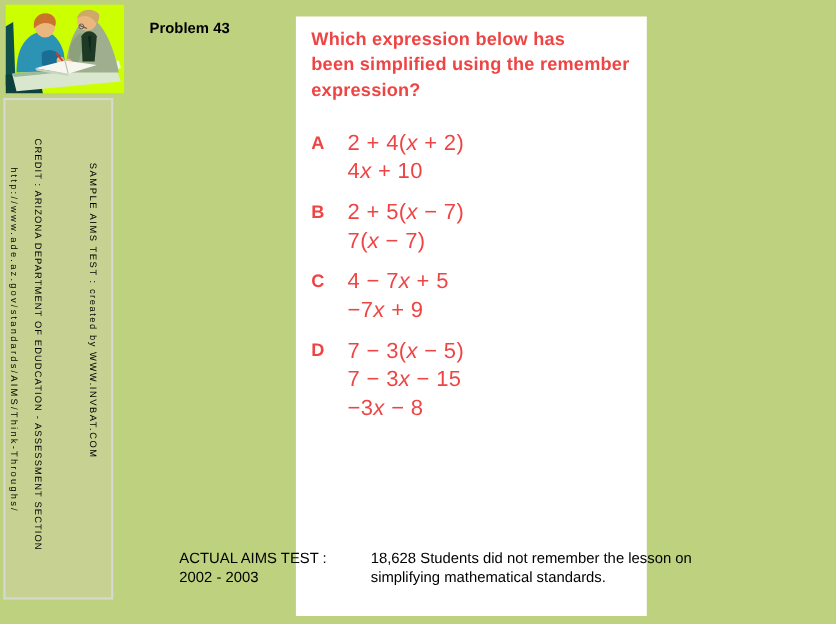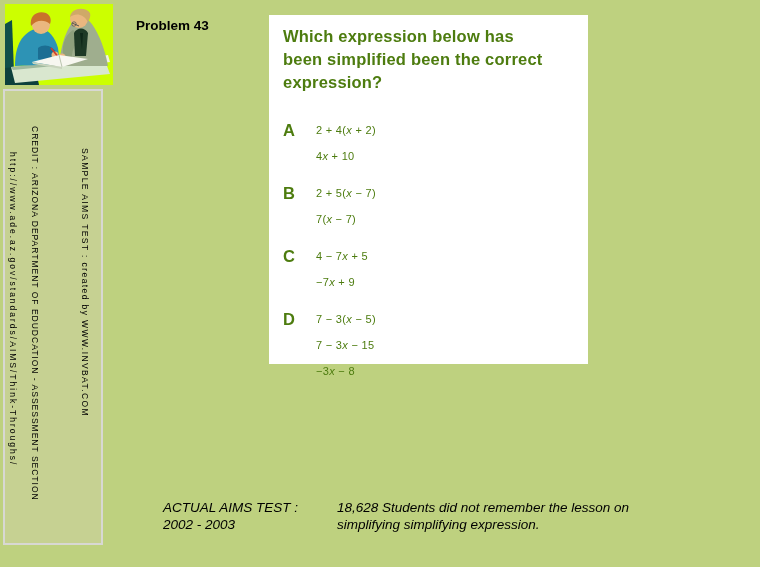--- a/index.html
+++ b/index.html
@@ -21,32 +21,32 @@
   }
   .v1{left:90px;top:148px;font-size:8.5px;letter-spacing:1.4px;}
   .v2{left:40px;top:126px;font-size:8.5px;letter-spacing:1.0px;}
   .v3{left:18px;top:152px;font-size:8.5px;letter-spacing:2.0px;}
   
   .problem-label{
     position:absolute;left:136px;top:18px;font-size:13.5px;font-weight:bold;color:#000;
   }
   
   .card{
-    position:absolute;left:269px;top:15px;width:319px;height:349px;
-    background:#ffffff;box-sizing:border-box;padding:10px 14px 0 14px;color:#4d7c0f;
+    position:absolute;left:269px;top:15px;width:319px;height:545px;
+    background:#ffffff;box-sizing:border-box;padding:10px 14px 0 14px;color:#ef4444;
   }
   .question{font-size:16.5px;line-height:23px;font-weight:bold;letter-spacing:0.2px;margin:0 0 23px 0;}
   .option{display:flex;margin:0 0 11px 0;}
   .option-letter{width:33px;flex:0 0 33px;font-size:16.5px;font-weight:bold;line-height:26px;}
-  .option-lines{font-size:11px;line-height:26px;letter-spacing:0.3px;}
+  .option-lines{font-size:20px;line-height:26px;letter-spacing:0.3px;}
   .option-lines i{font-style:italic;}
   
   .footer{
     position:absolute;left:163px;top:499px;display:flex;color:#000;
-    font-size:13.5px;line-height:17px;font-style:italic;
+    font-size:13.5px;line-height:17px;
   }
   .footer-label{width:174px;flex:0 0 174px;}
 </style>
 </head>
 <body>
 
 <div class="page">
 
   <div class="photo">
     <svg viewBox="0 0 108 81" xmlns="http://www.w3.org/2000/svg">
@@ -86,21 +86,21 @@
   <div class="panel"></div>
   <div class="vtext v1">SAMPLE  AIMS  TEST :  created by WWW.INVBAT.COM</div>
   <div class="vtext v2">CREDIT : ARIZONA DEPARTMENT OF EDUDCATION - ASSESSMENT SECTION</div>
   <div class="vtext v3">http://www.ade.az.gov/standards/AIMS/Think-Throughs/</div>
 
   <div class="problem-label">Problem 43</div>
 
   <div class="card">
     <div class="question">
       <div>Which expression below has</div>
-      <div>been simplified been the correct</div>
+      <div>been simplified using the remember</div>
       <div>expression?</div>
     </div>
 
     <div class="option">
       <div class="option-letter">A</div>
       <div class="option-lines">
         <div>2 + 4(<i>x</i> + 2)</div>
         <div>4<i>x</i> + 10</div>
       </div>
     </div>
@@ -131,17 +131,17 @@
     </div>
   </div>
 
   <div class="footer">
     <div class="footer-label">
       <div>ACTUAL AIMS TEST :</div>
       <div>2002 - 2003</div>
     </div>
     <div class="footer-text">
       <div>18,628 Students did not remember the lesson on</div>
-      <div>simplifying simplifying expression.</div>
+      <div>simplifying mathematical standards.</div>
     </div>
   </div>
 
 </div>
 
 </body></html>

